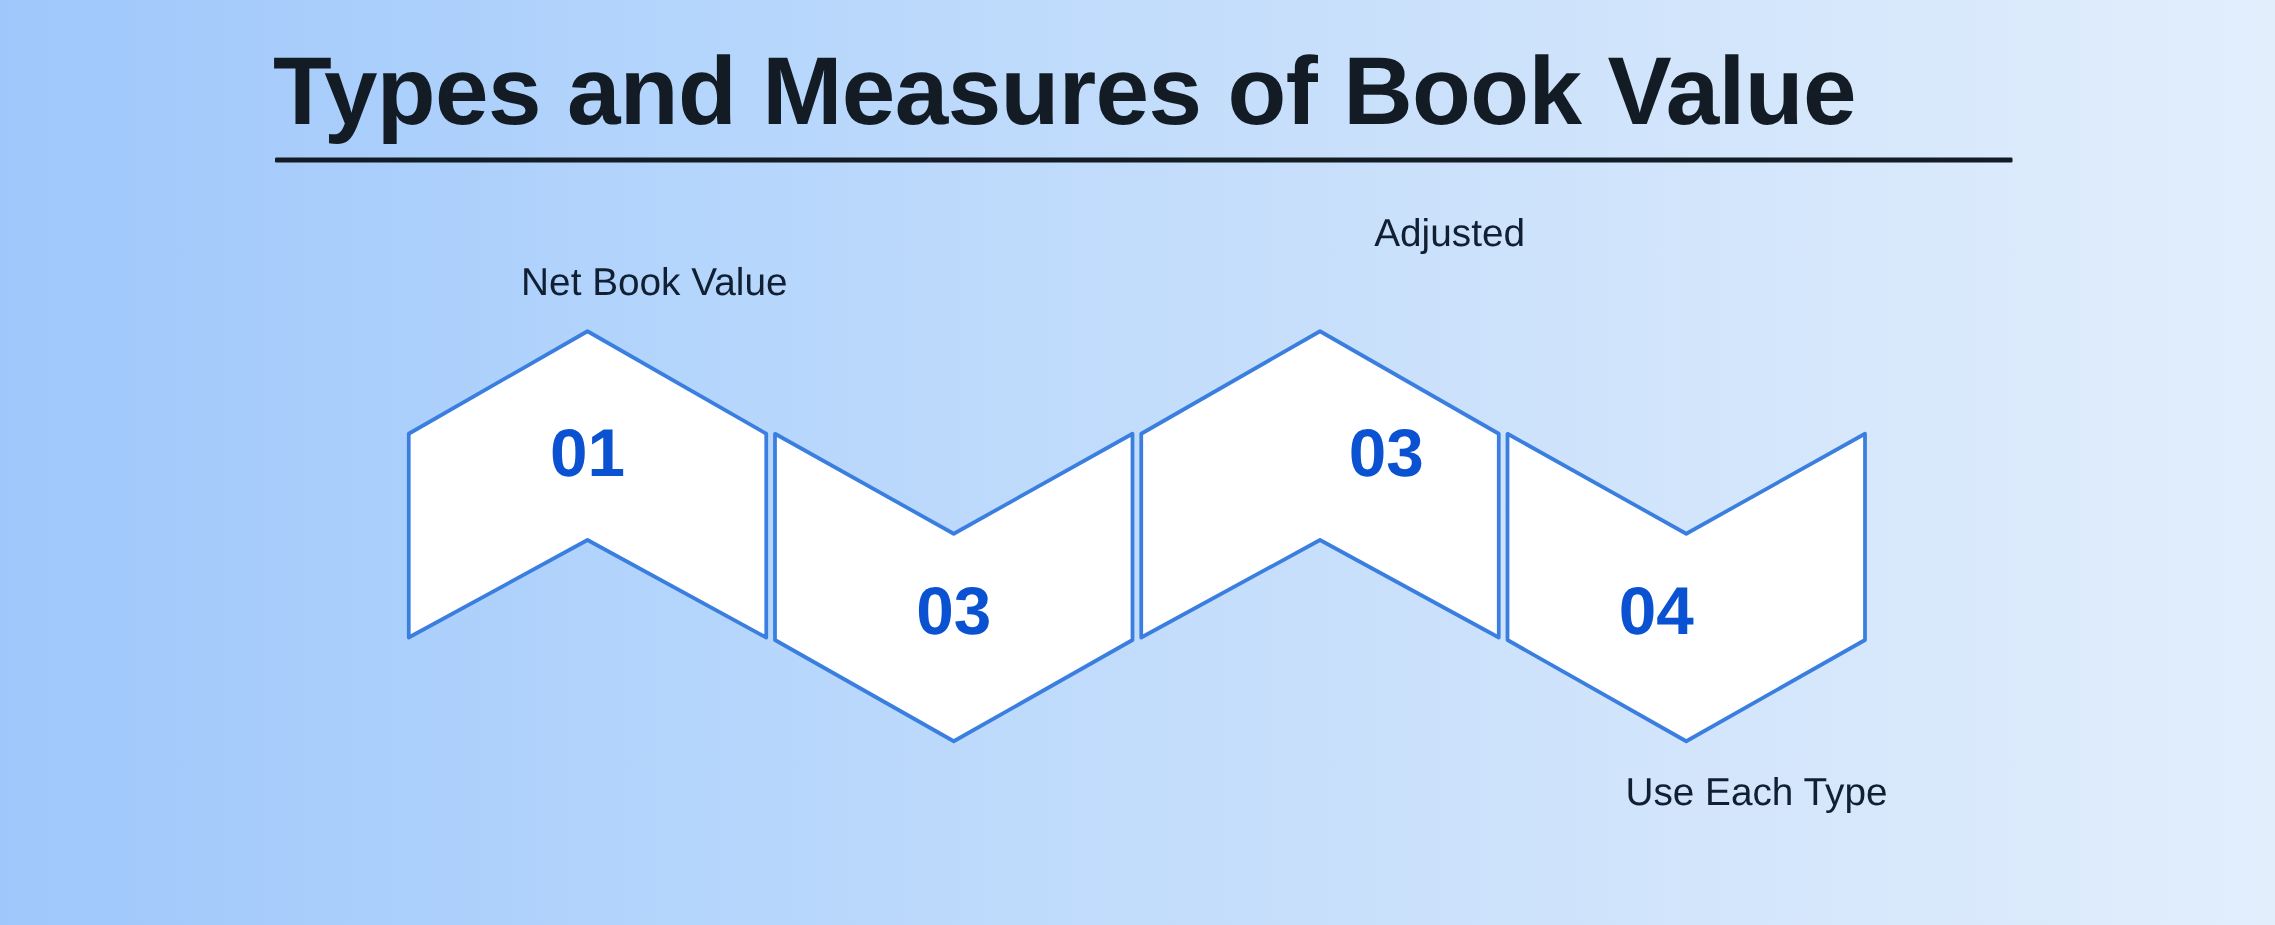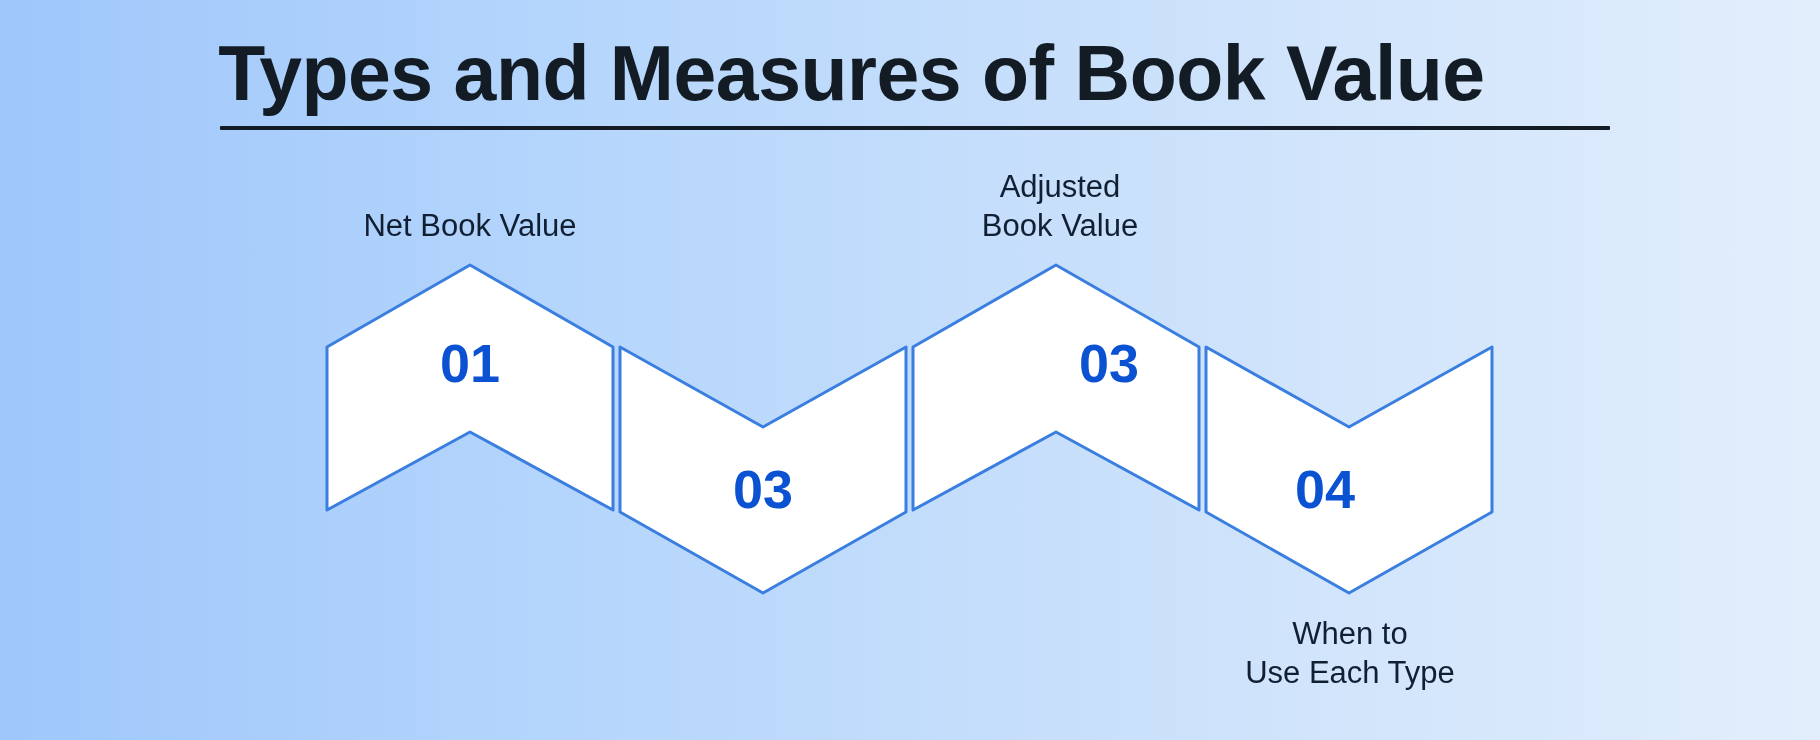--- a/index.html
+++ b/index.html
@@ -17,21 +17,21 @@
   .rule {
     position: absolute; left: 220px; top: 126px; width: 1390px; height: 4px;
     background: #131c24; border-radius: 1px;
   }
   svg.shapes { position: absolute; left: 0; top: 0; }
   .num {
     position: absolute; width: 286px; text-align: center;
     font-weight: 700; font-size: 54px; line-height: 90px; color: #0b52d3;
   }
   .label {
-    position: absolute; width: 320px; text-align: center;
+    position: absolute; width: 320px; text-align: right;
     font-size: 31px; line-height: 39px; color: #111f33;
   }
 </style>
 </head>
 <body>
 
 <div class="title">Types and Measures of Book Value</div>
 <div class="rule"></div>
 
 <svg class="shapes" width="1820" height="740">
@@ -46,18 +46,16 @@
 <div class="num" style="left:966px; top:318px;">03</div>
 <div class="num" style="left:1182px; top:444px;">04</div>
 
 <div class="label" style="left:310px; top:206px;">
   <div>Net Book Value</div>
 </div>
 <div class="label" style="left:590px; top:614px;">
 </div>
 <div class="label" style="left:900px; top:167px;">
   <div>Adjusted</div>
-  <div>Book Value</div>
 </div>
 <div class="label" style="left:1190px; top:614px;">
-  <div>When to</div>
   <div>Use Each Type</div>
 </div>
 
 </body></html>

